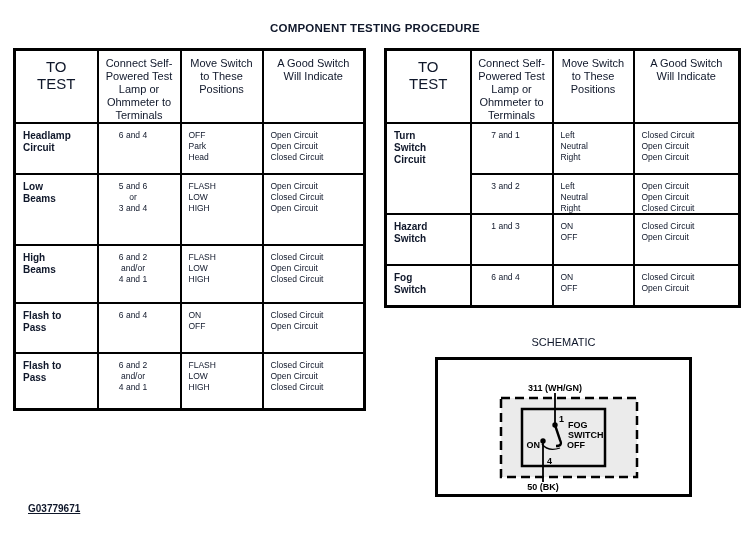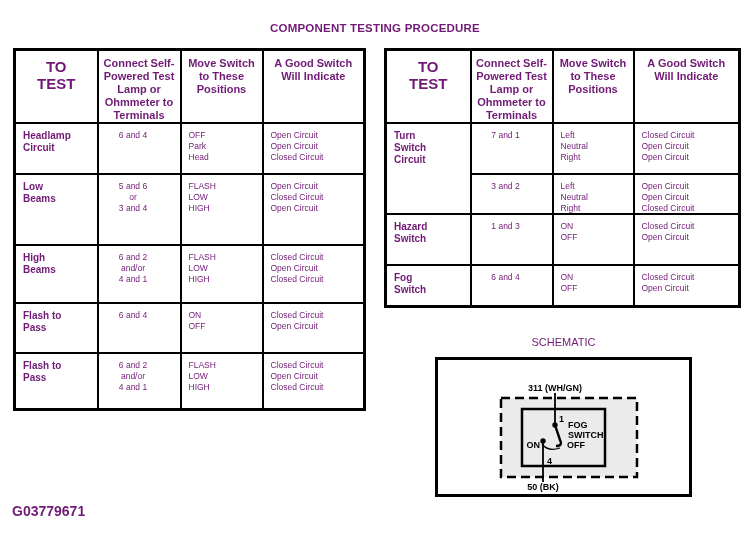--- a/index.html
+++ b/index.html
@@ -1,46 +1,46 @@
 <!DOCTYPE html>
 <html><head>
 <meta charset="utf-8">
 <style>
   html,body{margin:0;padding:0;background:#ffffff;}
   .page{
     position:relative;width:750px;height:540px;background:#ffffff;
-    font-family:"Liberation Sans","DejaVu Sans",sans-serif;color:#701a75;
+    font-family:"Liberation Sans","DejaVu Sans",sans-serif;color:#0f172a;
     overflow:hidden;
   }
   .doc-title{
     position:absolute;left:0;top:22px;width:750px;text-align:center;
     font-size:11.5px;font-weight:bold;letter-spacing:0.2px;
   }
   table.proc{
     position:absolute;border-collapse:collapse;table-layout:fixed;
     background:#fff;border:3px solid #000;
   }
   table.proc td, table.proc th{
     border:2px solid #000;vertical-align:top;white-space:pre-line;overflow:hidden;
   }
   #left-table{left:13px;top:48px;width:350px;}
   #right-table{left:384px;top:48px;width:354px;}
-  .h-cell{font-weight:bold;font-size:11px;line-height:1.18;text-align:center;padding:6px 2px 0 2px;}
+  .h-cell{font-weight:normal;font-size:11px;line-height:1.18;text-align:center;padding:6px 2px 0 2px;}
   .to-test-head{font-size:15px;line-height:1.15;padding-top:7px;}
   .label-cell{font-weight:bold;font-size:10px;line-height:1.2;text-align:left;padding:6px 3px 9px 7px;}
   .term-cell{font-size:8.5px;line-height:1.28;text-align:center;padding:6px 14px 0 2px;font-weight:normal;}
   .txt-cell{font-size:8.5px;line-height:1.28;text-align:left;padding:6px 3px 0 7px;font-weight:normal;}
   .schematic-wrap{position:absolute;left:435px;top:336px;width:257px;}
   .schematic-title{width:100%;text-align:center;font-size:11px;font-weight:normal;height:21px;}
   .schematic-box{
     position:relative;width:251px;height:134px;border:3px solid #000;background:#fff;
   }
   .schematic-box svg{display:block;}
   .schematic-box text{font-family:"Liberation Sans","DejaVu Sans",sans-serif;font-size:9px;font-weight:bold;fill:#000;}
-  .figure-id{position:absolute;left:12px;top:503px;font-size:14px;font-weight:bold;}
+  .figure-id{position:absolute;left:28px;top:503px;font-size:10px;font-weight:bold;text-decoration:underline;}
 </style>
 </head>
 <body>
 
 <div class="page">
 
   <div class="doc-title">COMPONENT TESTING PROCEDURE</div>
 
   <table class="proc" id="left-table">
     <colgroup>

